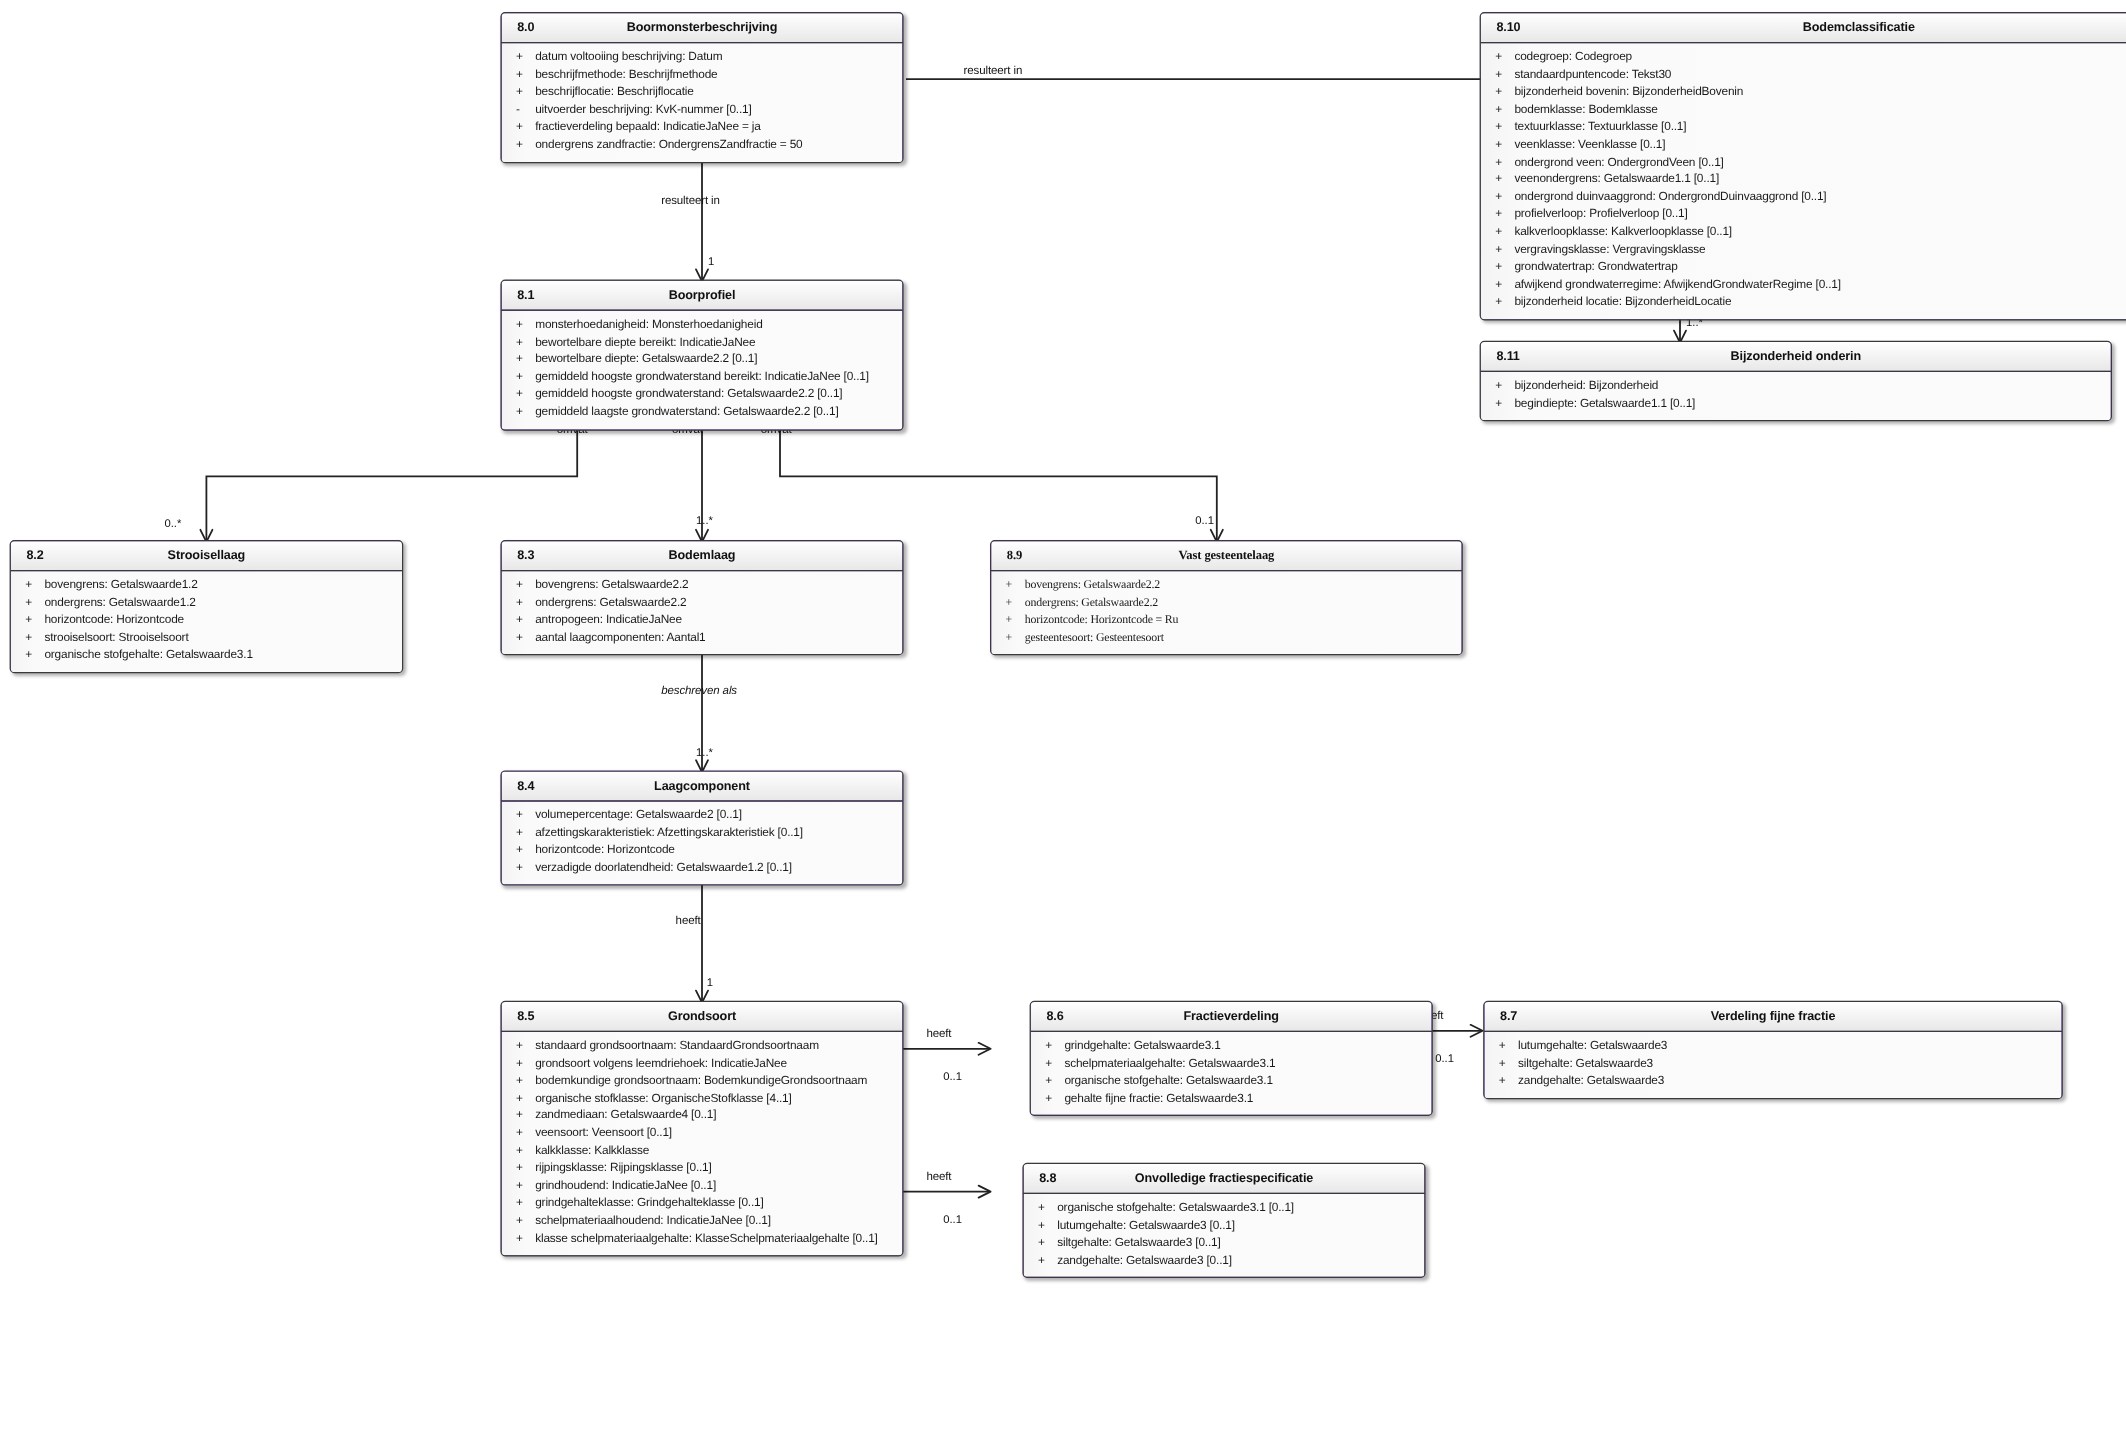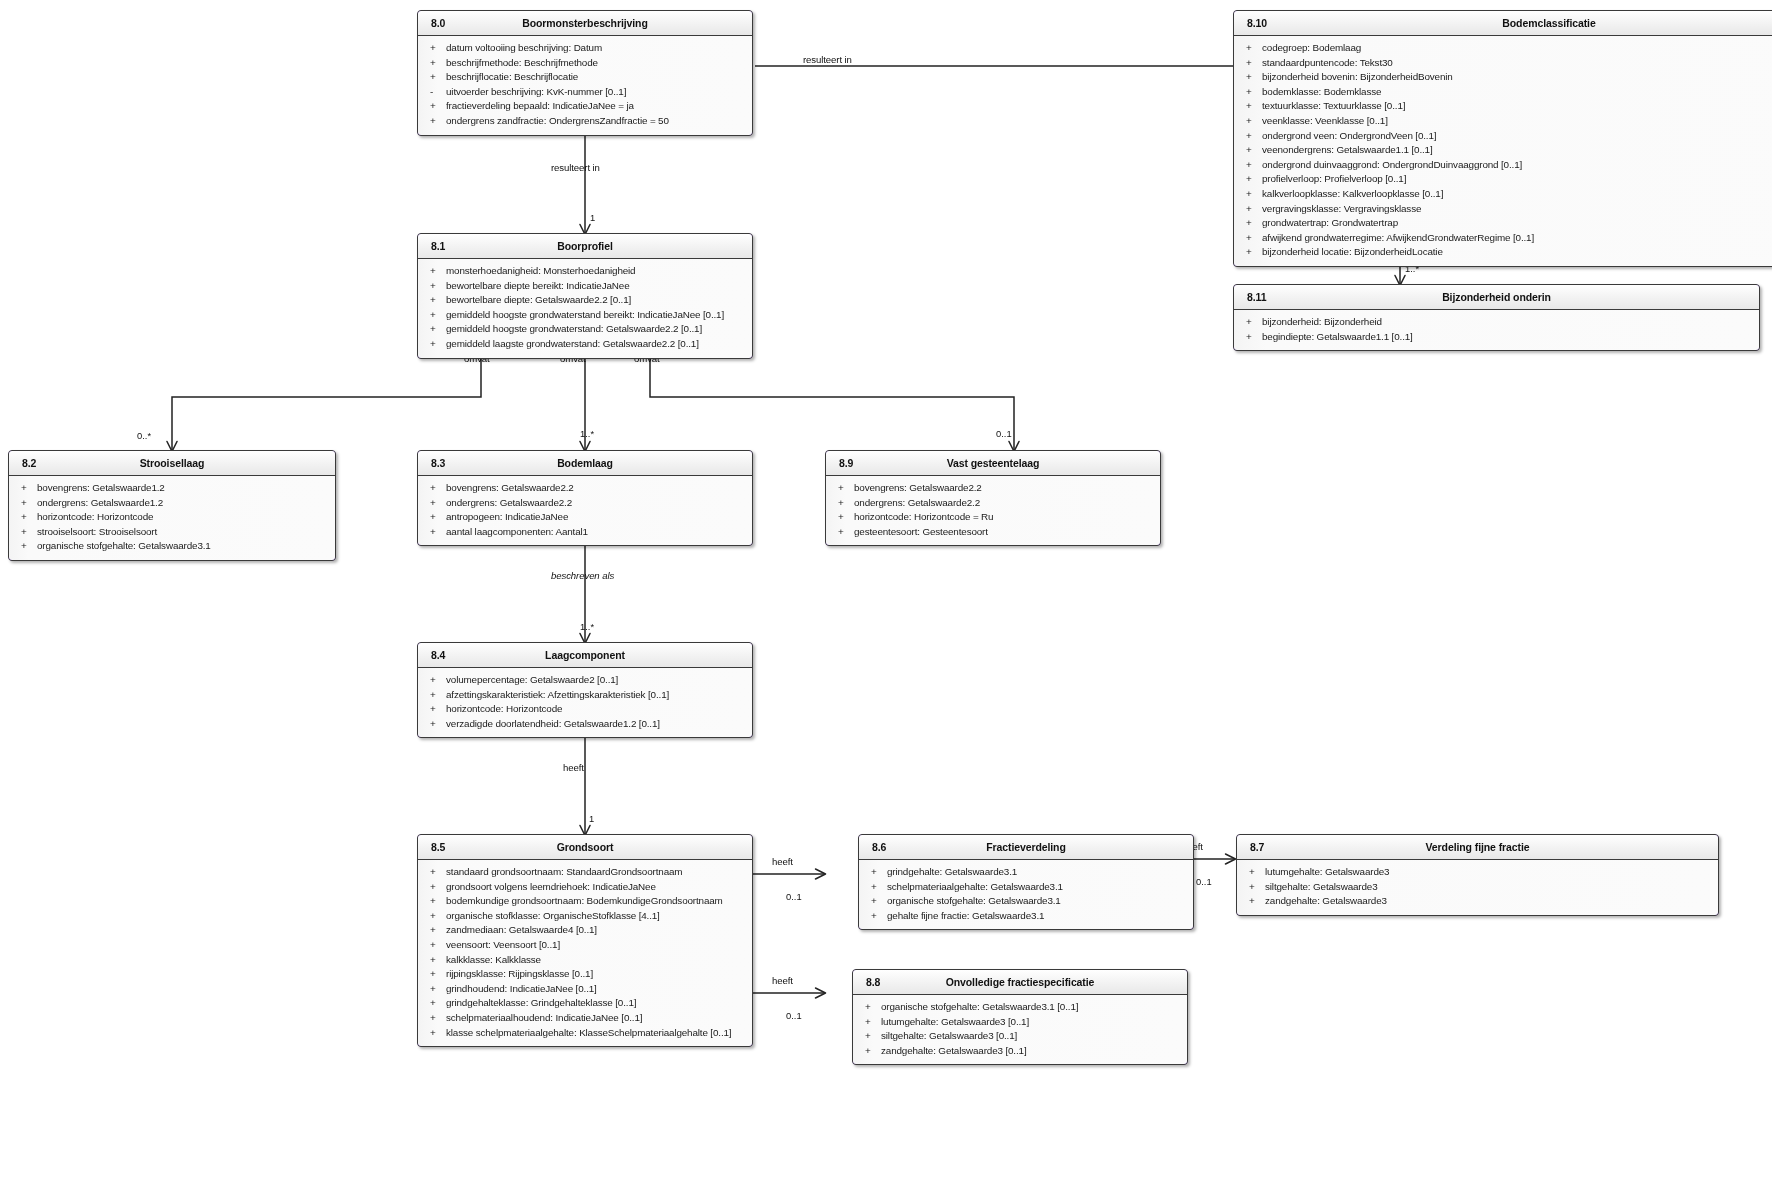--- a/index.html
+++ b/index.html
@@ -179,21 +179,21 @@
         <div class="uml-attr"><span class="uml-vis">+</span><span>ondergrens zandfractie: OndergrensZandfractie = 50</span></div>
       </div>
   </div>
 
   <div class="uml-class" style="left:1233px; top:10px; width:632px;">
     <div class="uml-header">
       <span class="uml-id">8.10</span>
       <span class="uml-title">Bodemclassificatie</span>
     </div>
     <div class="uml-attrs">
-        <div class="uml-attr"><span class="uml-vis">+</span><span>codegroep: Bodemlaag</span></div>
+        <div class="uml-attr"><span class="uml-vis">+</span><span>codegroep: Codegroep</span></div>
         <div class="uml-attr"><span class="uml-vis">+</span><span>standaardpuntencode: Tekst30</span></div>
         <div class="uml-attr"><span class="uml-vis">+</span><span>bijzonderheid bovenin: BijzonderheidBovenin</span></div>
         <div class="uml-attr"><span class="uml-vis">+</span><span>bodemklasse: Bodemklasse</span></div>
         <div class="uml-attr"><span class="uml-vis">+</span><span>textuurklasse: Textuurklasse [0..1]</span></div>
         <div class="uml-attr"><span class="uml-vis">+</span><span>veenklasse: Veenklasse [0..1]</span></div>
         <div class="uml-attr"><span class="uml-vis">+</span><span>ondergrond veen: OndergrondVeen [0..1]</span></div>
         <div class="uml-attr"><span class="uml-vis">+</span><span>veenondergrens: Getalswaarde1.1 [0..1]</span></div>
         <div class="uml-attr"><span class="uml-vis">+</span><span>ondergrond duinvaaggrond: OndergrondDuinvaaggrond [0..1]</span></div>
         <div class="uml-attr"><span class="uml-vis">+</span><span>profielverloop: Profielverloop [0..1]</span></div>
         <div class="uml-attr"><span class="uml-vis">+</span><span>kalkverloopklasse: Kalkverloopklasse [0..1]</span></div>
@@ -250,21 +250,21 @@
       <span class="uml-title">Bodemlaag</span>
     </div>
     <div class="uml-attrs">
         <div class="uml-attr"><span class="uml-vis">+</span><span>bovengrens: Getalswaarde2.2</span></div>
         <div class="uml-attr"><span class="uml-vis">+</span><span>ondergrens: Getalswaarde2.2</span></div>
         <div class="uml-attr"><span class="uml-vis">+</span><span>antropogeen: IndicatieJaNee</span></div>
         <div class="uml-attr"><span class="uml-vis">+</span><span>aantal laagcomponenten: Aantal1</span></div>
       </div>
   </div>
 
-  <div class="uml-class" style="left:825px; top:450px; width:336px;">
+  <div class="uml-class" style="left:825px; top:450px; width:394px;font-family:Liberation Serif, serif;">
     <div class="uml-header">
       <span class="uml-id">8.9</span>
       <span class="uml-title">Vast gesteentelaag</span>
     </div>
     <div class="uml-attrs">
         <div class="uml-attr"><span class="uml-vis">+</span><span>bovengrens: Getalswaarde2.2</span></div>
         <div class="uml-attr"><span class="uml-vis">+</span><span>ondergrens: Getalswaarde2.2</span></div>
         <div class="uml-attr"><span class="uml-vis">+</span><span>horizontcode: Horizontcode = Ru</span></div>
         <div class="uml-attr"><span class="uml-vis">+</span><span>gesteentesoort: Gesteentesoort</span></div>
       </div>

